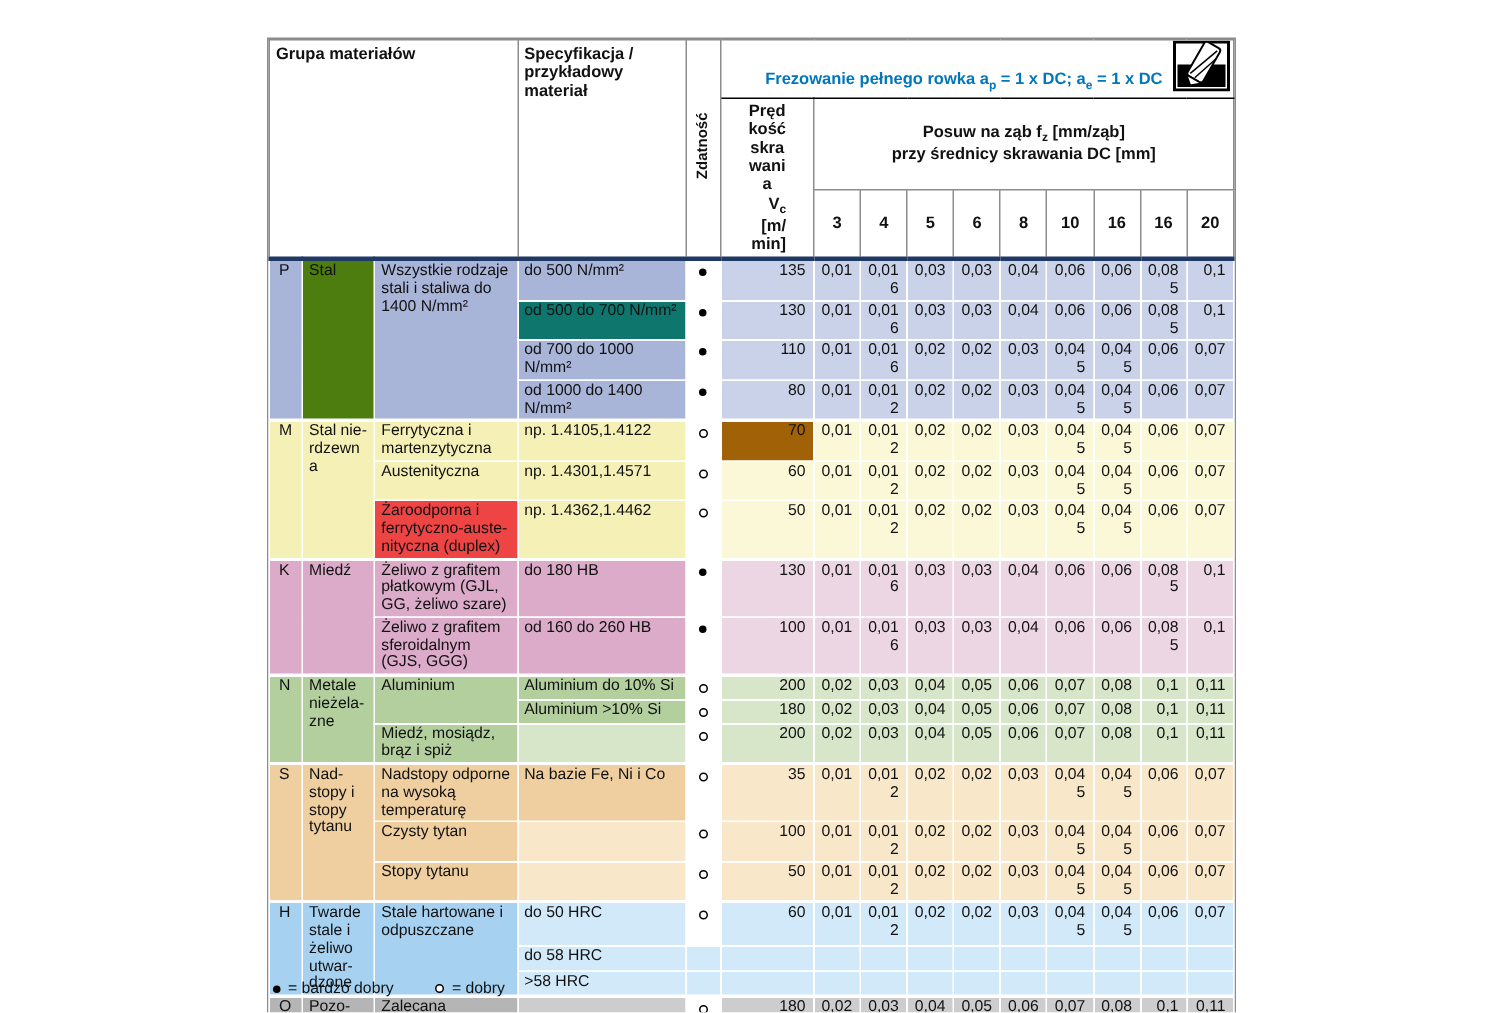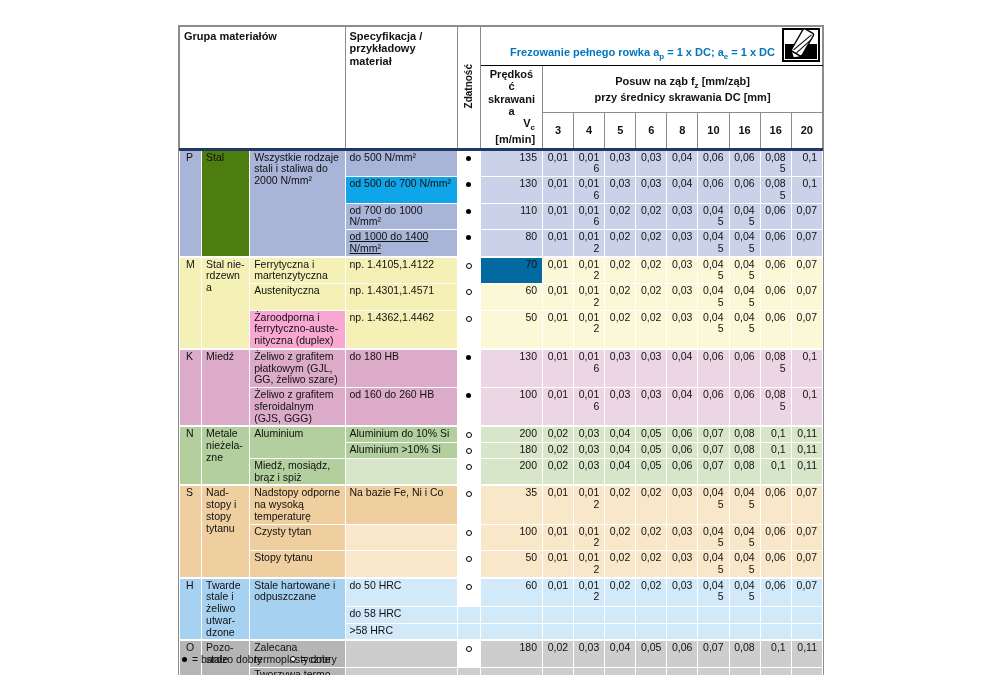--- a/index.html
+++ b/index.html
@@ -16,21 +16,21 @@
   .hdr-label{font-weight:bold;font-size:11px;padding-top:3px;}
   .hdr-bottom{border-bottom:3px solid #1f3864 !important;}
   tr.h1{height:37px;} tr.h2{height:34px;} tr.h3{height:26px;}
   .zdat-cell{padding:0;text-align:center;vertical-align:middle;}
   .zdat-cell span{display:inline-block;writing-mode:vertical-rl;transform:rotate(180deg);
         font-weight:bold;font-size:10px;}
   .frez-cell{border-bottom:1px solid #000 !important;padding:0 2px 0 0;}
   .frez-inner{display:flex;justify-content:flex-end;align-items:flex-end;height:38px;}
   .frez-text{color:#0076bc;font-weight:bold;font-size:11px;padding-bottom:3px;white-space:nowrap;}
   .frez-icon{margin-left:7px;flex:0 0 auto;}
-  .vc-cell{font-weight:bold;font-size:11px;padding:2px 7px;}
+  .vc-cell{font-weight:bold;font-size:11px;padding:2px 18px;}
   .vc-top{text-align:center;}
   .vc-sym,.vc-unit{text-align:right;}
   .posuw-cell{font-weight:bold;font-size:11px;text-align:center;vertical-align:middle;}
   .dc-cell{font-weight:bold;font-size:11px;text-align:center;vertical-align:middle;background:#fff;}
   
   tbody tr{height:16px;}
   tr.section-start td{border-top:2px solid #fff;}
   .c-letter{padding-left:6px;}
   .c-vc,.c-feed{text-align:right;padding-right:5px;}
   .c-zdat{padding:0;text-align:center;}
@@ -112,38 +112,38 @@
             <th class="dc-cell hdr-bottom">10</th>
             <th class="dc-cell hdr-bottom">16</th>
             <th class="dc-cell hdr-bottom">16</th>
             <th class="dc-cell hdr-bottom">20</th>
           </tr>
       </thead>
       <tbody id="table-body">
           <tr class="section-start">
             <td class="c-letter" rowspan="4" style="background-color: rgb(168, 180, 216);">P</td>
             <td class="c-name" rowspan="4" style="background-color: #4d7c0f;">Stal</td>
-            <td class="c-mat" rowspan="4" style="background-color: rgb(168, 180, 216);">Wszystkie rodzaje stali i staliwa do 2000 N/mm²</td>
+            <td class="c-mat" rowspan="4" style="background-color: rgb(168, 180, 216);">Wszystkie rodzaje stali i staliwa do 1400 N/mm²</td>
             <td class="c-spec" style="background-color: rgb(168, 180, 216);">do 500 N/mm²</td>
             <td class="c-zdat" style="background-color: rgb(255, 255, 255);">
               <span class="dot"></span>
             </td>
             <td class="c-vc" style="background-color: rgb(201, 210, 232);">135</td>
             <td class="c-feed" style="background-color: rgb(201, 210, 232);">0,01</td>
             <td class="c-feed" style="background-color: rgb(201, 210, 232);">0,016</td>
             <td class="c-feed" style="background-color: rgb(201, 210, 232);">0,03</td>
             <td class="c-feed" style="background-color: rgb(201, 210, 232);">0,03</td>
             <td class="c-feed" style="background-color: rgb(201, 210, 232);">0,04</td>
             <td class="c-feed" style="background-color: rgb(201, 210, 232);">0,06</td>
             <td class="c-feed" style="background-color: rgb(201, 210, 232);">0,06</td>
             <td class="c-feed" style="background-color: rgb(201, 210, 232);">0,085</td>
             <td class="c-feed" style="background-color: rgb(201, 210, 232);">0,1</td>
           </tr>
           <tr>
-            <td class="c-spec" style="background-color: #0ea5e9;">od 500 do 700 N/mm²</td>
+            <td class="c-spec" style="background-color: #0f766e;">od 500 do 700 N/mm²</td>
             <td class="c-zdat" style="background-color: rgb(255, 255, 255);">
               <span class="dot"></span>
             </td>
             <td class="c-vc" style="background-color: rgb(201, 210, 232);">130</td>
             <td class="c-feed" style="background-color: rgb(201, 210, 232);">0,01</td>
             <td class="c-feed" style="background-color: rgb(201, 210, 232);">0,016</td>
             <td class="c-feed" style="background-color: rgb(201, 210, 232);">0,03</td>
             <td class="c-feed" style="background-color: rgb(201, 210, 232);">0,03</td>
             <td class="c-feed" style="background-color: rgb(201, 210, 232);">0,04</td>
             <td class="c-feed" style="background-color: rgb(201, 210, 232);">0,06</td>
@@ -161,21 +161,21 @@
             <td class="c-feed" style="background-color: rgb(201, 210, 232);">0,016</td>
             <td class="c-feed" style="background-color: rgb(201, 210, 232);">0,02</td>
             <td class="c-feed" style="background-color: rgb(201, 210, 232);">0,02</td>
             <td class="c-feed" style="background-color: rgb(201, 210, 232);">0,03</td>
             <td class="c-feed" style="background-color: rgb(201, 210, 232);">0,045</td>
             <td class="c-feed" style="background-color: rgb(201, 210, 232);">0,045</td>
             <td class="c-feed" style="background-color: rgb(201, 210, 232);">0,06</td>
             <td class="c-feed" style="background-color: rgb(201, 210, 232);">0,07</td>
           </tr>
           <tr>
-            <td class="c-spec" style="background-color: rgb(168, 180, 216); text-decoration: underline;">od 1000 do 1400 N/mm²</td>
+            <td class="c-spec" style="background-color: rgb(168, 180, 216);">od 1000 do 1400 N/mm²</td>
             <td class="c-zdat" style="background-color: rgb(255, 255, 255);">
               <span class="dot"></span>
             </td>
             <td class="c-vc" style="background-color: rgb(201, 210, 232);">80</td>
             <td class="c-feed" style="background-color: rgb(201, 210, 232);">0,01</td>
             <td class="c-feed" style="background-color: rgb(201, 210, 232);">0,012</td>
             <td class="c-feed" style="background-color: rgb(201, 210, 232);">0,02</td>
             <td class="c-feed" style="background-color: rgb(201, 210, 232);">0,02</td>
             <td class="c-feed" style="background-color: rgb(201, 210, 232);">0,03</td>
             <td class="c-feed" style="background-color: rgb(201, 210, 232);">0,045</td>
@@ -184,21 +184,21 @@
             <td class="c-feed" style="background-color: rgb(201, 210, 232);">0,07</td>
           </tr>
           <tr class="section-start">
             <td class="c-letter" rowspan="3" style="background-color: rgb(245, 240, 182);">M</td>
             <td class="c-name" rowspan="3" style="background-color: rgb(245, 240, 182);">Stal nie-rdzewna</td>
             <td class="c-mat" style="background-color: rgb(245, 240, 182);">Ferrytyczna i martenzytyczna</td>
             <td class="c-spec" style="background-color: rgb(245, 240, 182);">np. 1.4105,1.4122</td>
             <td class="c-zdat" style="background-color: rgb(255, 255, 255);">
               <span class="dot open"></span>
             </td>
-            <td class="c-vc" style="background-color: #0369a1;">70</td>
+            <td class="c-vc" style="background-color: #a16207;">70</td>
             <td class="c-feed" style="background-color: rgb(251, 248, 216);">0,01</td>
             <td class="c-feed" style="background-color: rgb(251, 248, 216);">0,012</td>
             <td class="c-feed" style="background-color: rgb(251, 248, 216);">0,02</td>
             <td class="c-feed" style="background-color: rgb(251, 248, 216);">0,02</td>
             <td class="c-feed" style="background-color: rgb(251, 248, 216);">0,03</td>
             <td class="c-feed" style="background-color: rgb(251, 248, 216);">0,045</td>
             <td class="c-feed" style="background-color: rgb(251, 248, 216);">0,045</td>
             <td class="c-feed" style="background-color: rgb(251, 248, 216);">0,06</td>
             <td class="c-feed" style="background-color: rgb(251, 248, 216);">0,07</td>
           </tr>
@@ -213,21 +213,21 @@
             <td class="c-feed" style="background-color: rgb(251, 248, 216);">0,012</td>
             <td class="c-feed" style="background-color: rgb(251, 248, 216);">0,02</td>
             <td class="c-feed" style="background-color: rgb(251, 248, 216);">0,02</td>
             <td class="c-feed" style="background-color: rgb(251, 248, 216);">0,03</td>
             <td class="c-feed" style="background-color: rgb(251, 248, 216);">0,045</td>
             <td class="c-feed" style="background-color: rgb(251, 248, 216);">0,045</td>
             <td class="c-feed" style="background-color: rgb(251, 248, 216);">0,06</td>
             <td class="c-feed" style="background-color: rgb(251, 248, 216);">0,07</td>
           </tr>
           <tr>
-            <td class="c-mat" style="background-color: #f9a8d4;">Żaroodporna i ferrytyczno-auste-nityczna (duplex)</td>
+            <td class="c-mat" style="background-color: #ef4444;">Żaroodporna i ferrytyczno-auste-nityczna (duplex)</td>
             <td class="c-spec" style="background-color: rgb(245, 240, 182);">np. 1.4362,1.4462</td>
             <td class="c-zdat" style="background-color: rgb(255, 255, 255);">
               <span class="dot open"></span>
             </td>
             <td class="c-vc" style="background-color: rgb(251, 248, 216);">50</td>
             <td class="c-feed" style="background-color: rgb(251, 248, 216);">0,01</td>
             <td class="c-feed" style="background-color: rgb(251, 248, 216);">0,012</td>
             <td class="c-feed" style="background-color: rgb(251, 248, 216);">0,02</td>
             <td class="c-feed" style="background-color: rgb(251, 248, 216);">0,02</td>
             <td class="c-feed" style="background-color: rgb(251, 248, 216);">0,03</td>

